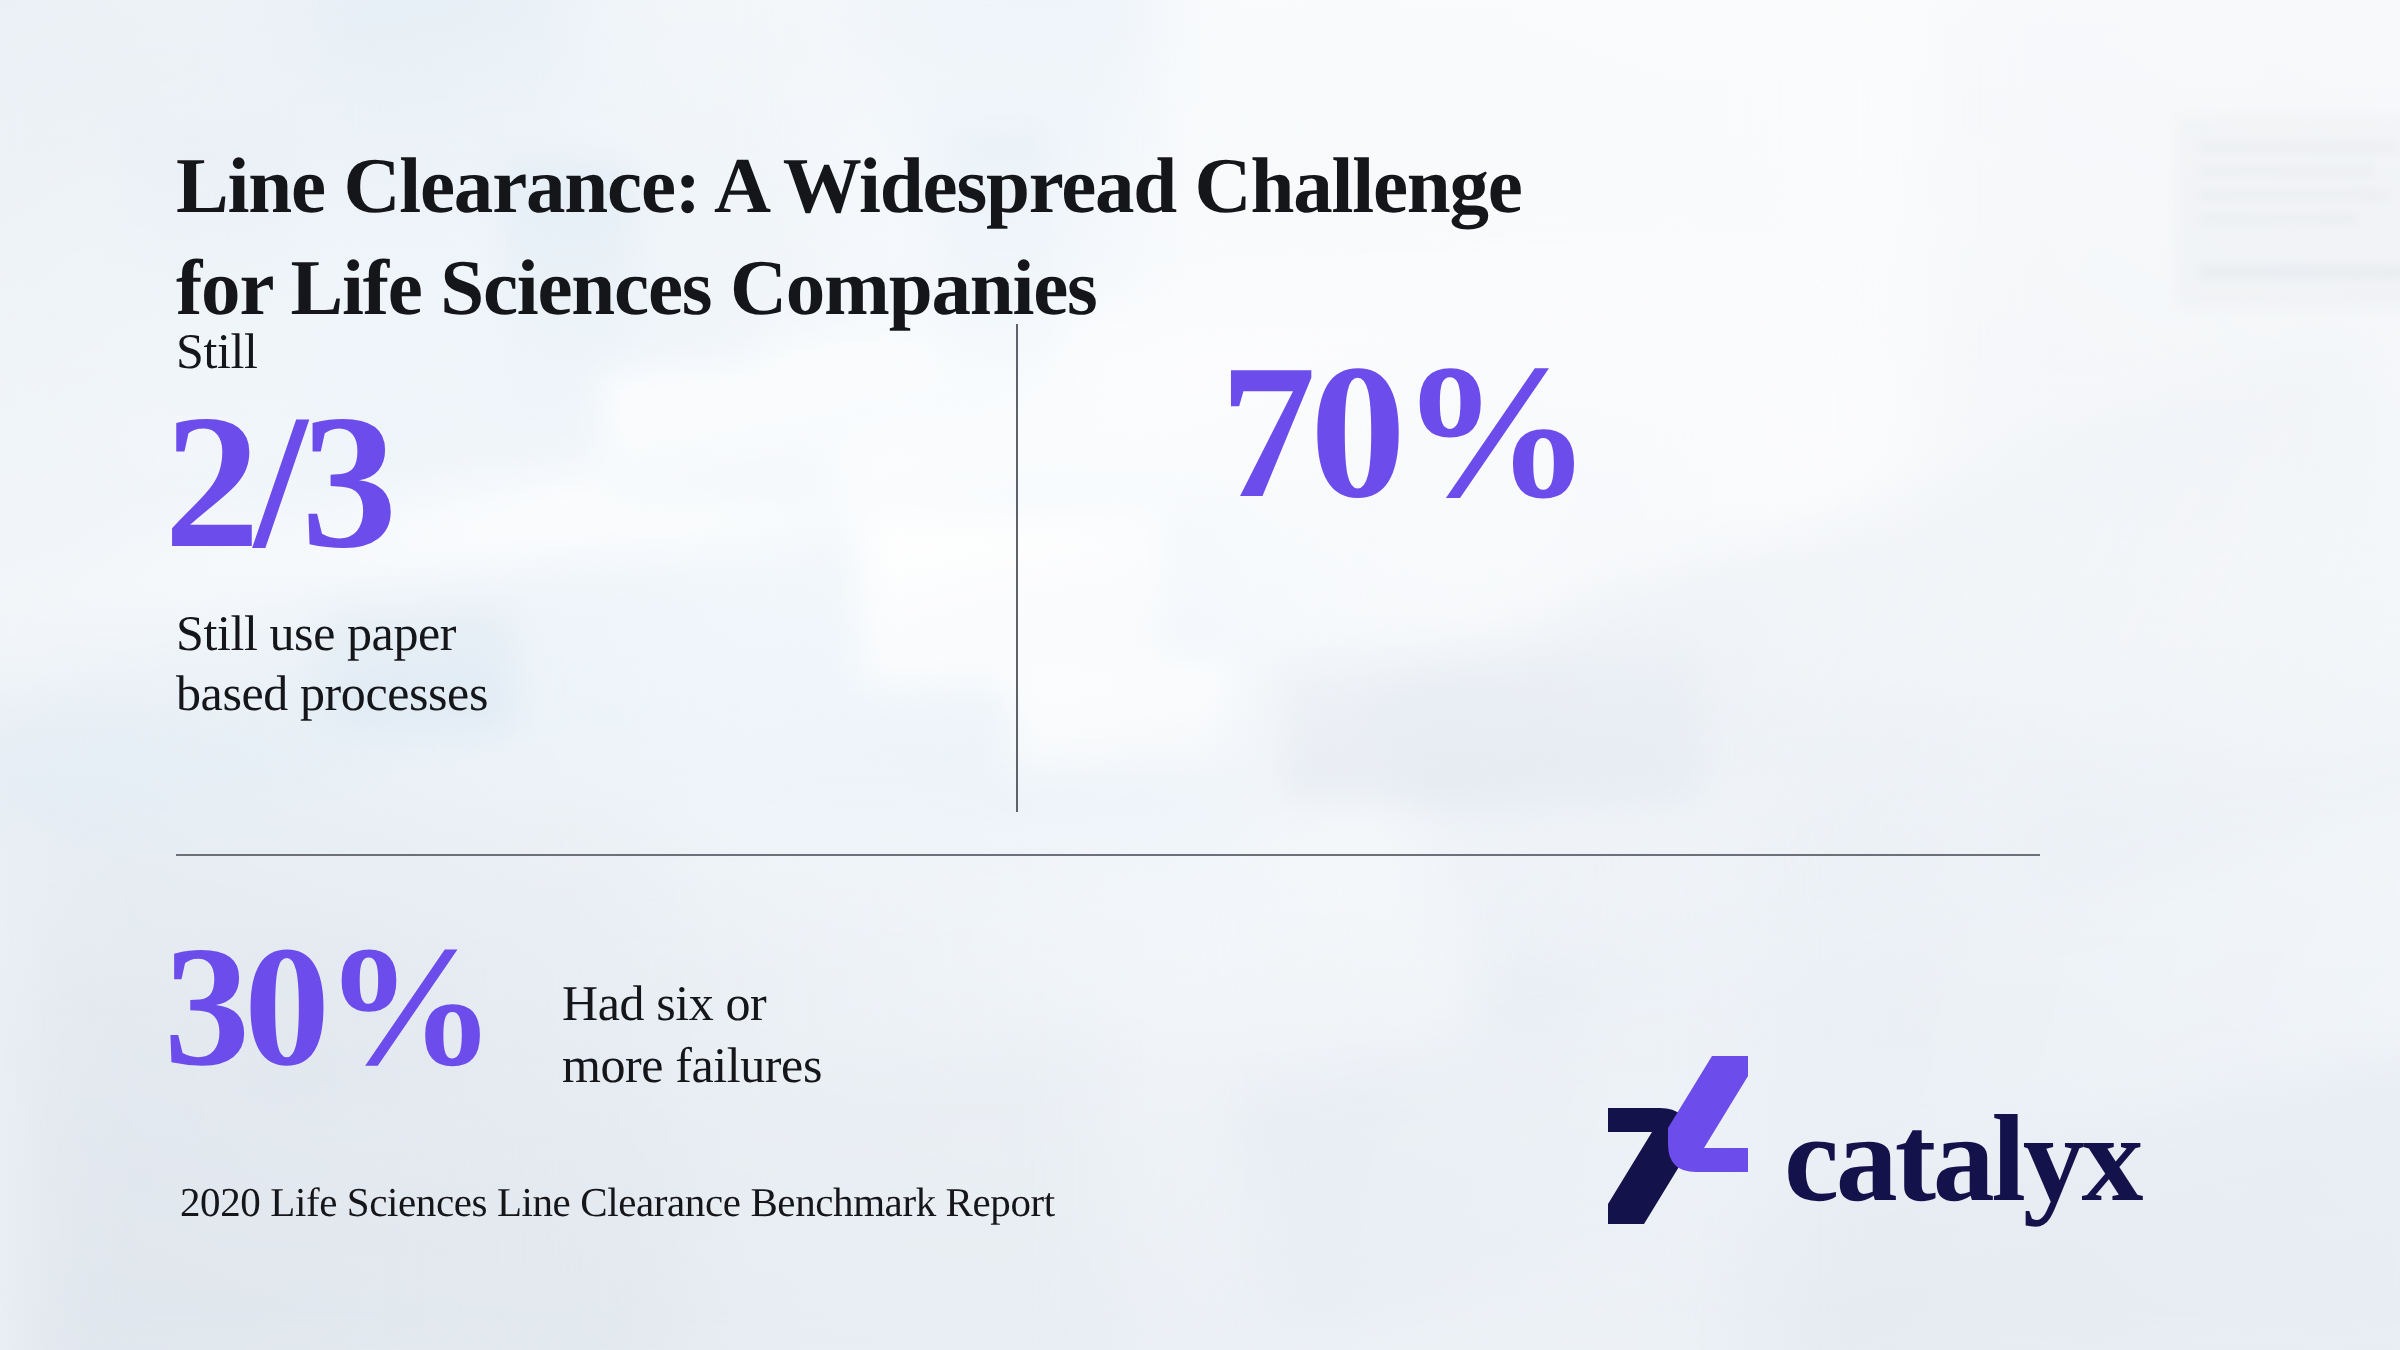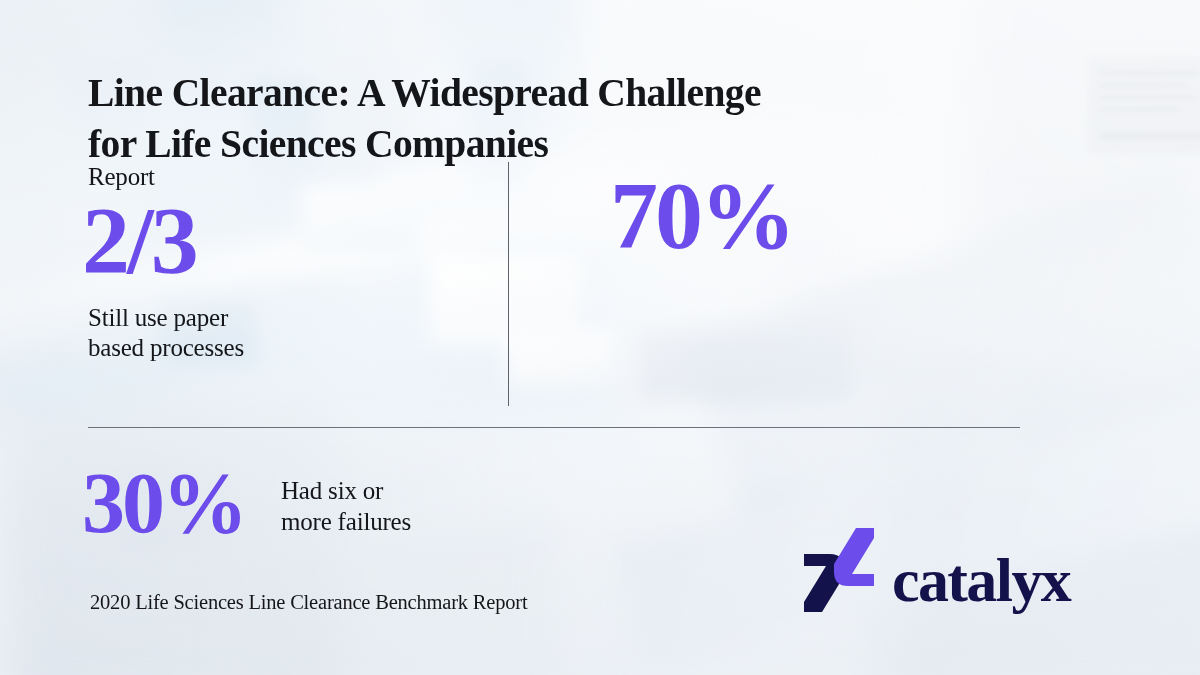--- a/index.html
+++ b/index.html
@@ -140,21 +140,21 @@
   #block-paper .eyebrow { margin-bottom: 2px; }
   #block-paper .bignum { margin: 0 0 14px -6px; }
 
   
   #block-failure { left: 614px; top: 168px; }
   #block-failure .bignum { margin: 0 0 2px -4px; }
 
   
   #block-six { left: 88px; top: 460px; display: flex; align-items: flex-start; gap: 0; }
   #block-six .bignum { margin-left: -6px; }
-  #block-six .desc { margin-left: 36px; margin-top: 16px; }
+  #block-six .desc { margin-left: 36px; margin-top: 28px; }
 
   .divider-h {
     position: absolute;
     left: 88px;
     top: 427px;
     width: 932px;
     height: 1px;
     background: #6d7078;
   }
   .divider-v {
@@ -243,21 +243,21 @@
     <div class="bg-wash"></div>
     <div class="bg-wash2"></div>
   </div>
 
   <div class="content">
 
     <h1 class="title">Line Clearance: A Widespread Challenge
 for Life Sciences Companies</h1>
 
     <div class="stat-block" id="block-paper">
-      <div class="eyebrow">Report</div>
+      <div class="eyebrow">Still</div>
       <div class="bignum">2/3</div>
       <div class="desc">Still use paper
 based processes</div>
     </div>
 
     <div class="stat-block" id="block-failure">
       <div class="bignum">70%</div>
     </div>
 
     <div class="stat-block" id="block-six">

